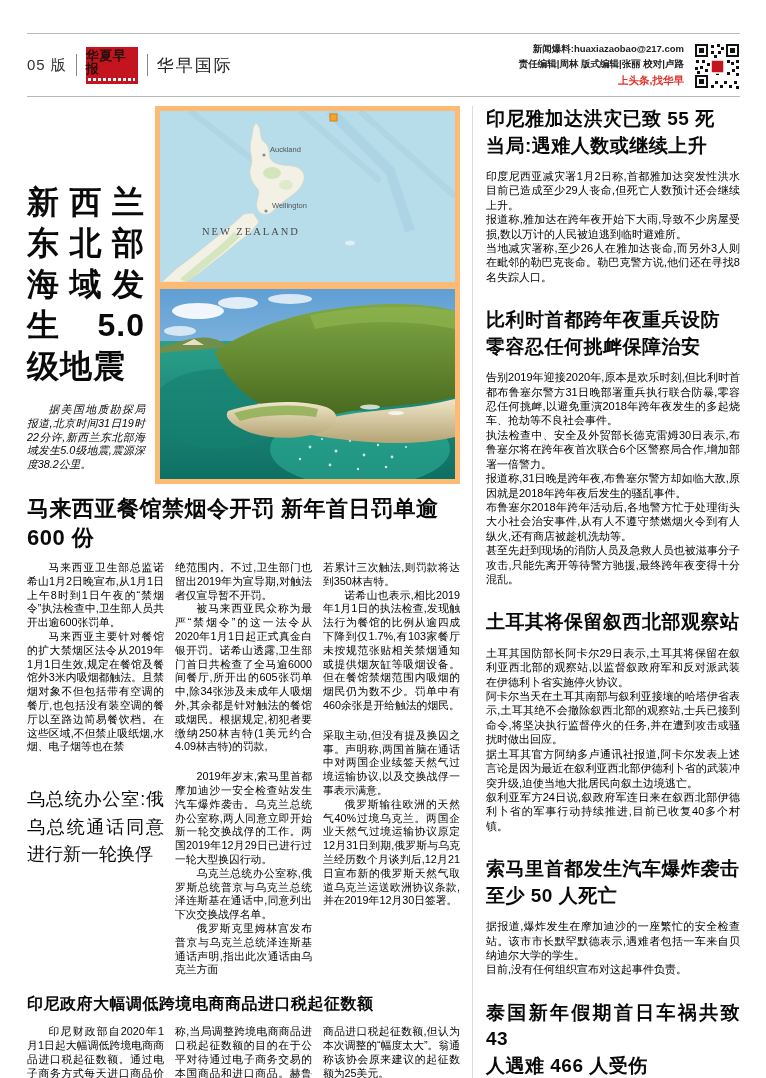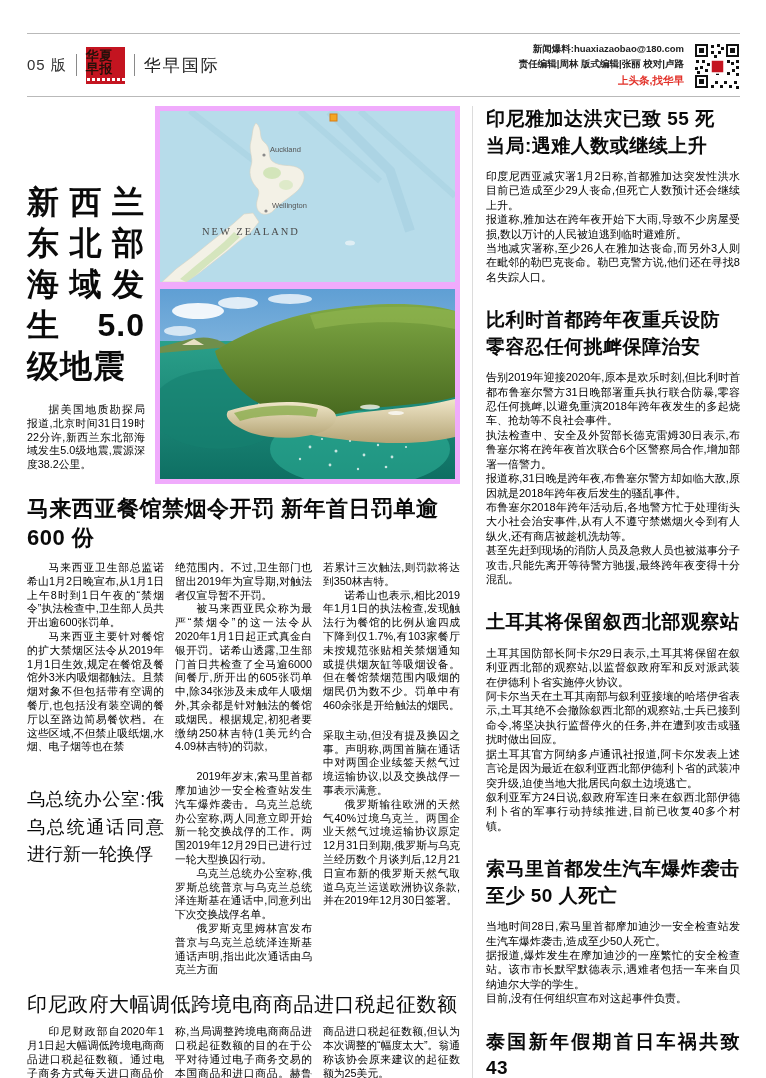--- a/index.html
+++ b/index.html
@@ -12,21 +12,21 @@
   
   .header {
     position:absolute; left:27px; top:33px; width:713px; height:64px;
     border-top:1px solid #b9b9b9; border-bottom:1px solid #b9b9b9;
     display:flex; align-items:center;
   }
   .h-left { display:flex; align-items:center; gap:9px; }
   .pageno { font-size:15px; color:#333; letter-spacing:1px; }
   .hbar { width:1px; height:22px; background:#8a8a8a; }
   .logo {
-    width:39px; height:37px; background:#c41420;
+    width:52px; height:37px; background:#c41420;
     display:flex; flex-direction:column; align-items:center; justify-content:center;
   }
   .logo-text { font-weight:bold; font-size:13px; color:#26100a; letter-spacing:0.5px; line-height:1; }
   .logo-sub { margin-top:3px; width:47px; height:3px;
     background:repeating-linear-gradient(90deg,#ffffff 0 3px, rgba(255,255,255,0) 3px 5px); }
   .section-title { font-size:17px; color:#222; letter-spacing:2px; }
   .h-right { margin-left:auto; text-align:right; padding-right:56px; line-height:1.55; }
   .tipline { font-size:9.5px; font-weight:bold; color:#222; }
   .editors { font-size:9.5px; font-weight:bold; color:#222; }
   .slogan  { font-size:10.5px; font-weight:bold; color:#e23028;text-align:right; }
@@ -37,33 +37,33 @@
   .vdiv  { width:1px; background:#dcdcdc; margin:0 13px 0 12px; }
   .right { flex:1; min-width:0; }
   
   p.b { font-size:10.8px; line-height:13.8px; text-align:justify; color:#000; }
   p.ind { text-indent:2em; }
   p.cont { text-indent:0; }
   
   .row-top { display:flex; gap:10px; }
   .quake { width:118px; flex:0 0 118px; padding-top:76px; }
   .quake h1 { font-size:32px; line-height:41px; font-weight:bold; text-align:justify; letter-spacing:1px; }
-  .quake p { margin-top:16px; }
-  .media { width:305px; flex:0 0 305px; background:#f0abfc; padding:5px; }
+  .quake p { margin-top:16px;font-style:italic; }
+  .media { width:305px; flex:0 0 305px; background:#fdba74; padding:5px; }
   .media .map   { width:295px; height:171px; display:block; }
   .media .photo { width:295px; height:190px; display:block; margin-top:7px; }
   
   .ml-head { font-size:22px; line-height:29px; font-weight:bold; margin-top:10px; white-space:pre-line; letter-spacing:0.5px; }
   .cols { display:flex; gap:11px; margin-top:9px; }
   .col  { flex:1; min-width:0; }
   .seg-gap { margin-top:16px; }
   .uk-head { font-size:18px; line-height:27.5px; font-weight:normal; margin-top:32px; text-align:justify; }
   
   .ecom { margin-top:14px; }
-  .ecom h2 { font-size:20px; line-height:26px; font-weight:normal; letter-spacing:0.5px; }
+  .ecom h2 { font-size:16px; line-height:26px; font-weight:bold; letter-spacing:0.5px; }
   .ecom .cols { margin-top:8px; }
   
   .right article + article { margin-top:23px; }
   .r-head { font-size:19px; line-height:26.5px; font-weight:bold; white-space:pre-line; text-align:justify; letter-spacing:0.5px; }
   .r-body { margin-top:10px; }
   .right p.b { font-size:11px; line-height:14.4px; }
 </style>
 </head>
 <body>
 
@@ -74,21 +74,21 @@
       <span class="pageno">05 版</span>
       <span class="hbar"></span>
       <span class="logo">
         <span class="logo-text">华夏早报</span>
         <span class="logo-sub"></span>
       </span>
       <span class="hbar"></span>
       <span class="section-title">华早国际</span>
     </div>
     <div class="h-right">
-      <div class="tipline">新闻爆料:huaxiazaobao@180.com</div>
+      <div class="tipline">新闻爆料:huaxiazaobao@217.com</div>
       <div class="editors">责任编辑|周林 版式编辑|张丽 校对|卢路</div>
       <div class="slogan">上头条,找华早</div>
     </div>
     <div class="qr">
       <svg width="46" height="46" viewBox="0 0 46 46">
         <rect width="46" height="46" fill="#fff"></rect>
         <g fill="#111">
           <rect x="1" y="1" width="13" height="13"></rect>
             <rect x="3" y="3" width="9" height="9" fill="#fff"></rect>
             <rect x="5" y="5" width="5" height="5"></rect>
@@ -319,21 +319,20 @@
           <p class="b">阿卡尔当天在土耳其南部与叙利亚接壤的哈塔伊省表示,土耳其绝不会撤除叙西北部的观察站,士兵已接到命令,将坚决执行监督停火的任务,并在遭到攻击或骚扰时做出回应。</p>
           <p class="b">据土耳其官方阿纳多卢通讯社报道,阿卡尔发表上述言论是因为最近在叙利亚西北部伊德利卜省的武装冲突升级,迫使当地大批居民向叙土边境逃亡。</p>
           <p class="b">叙利亚军方24日说,叙政府军连日来在叙西北部伊德利卜省的军事行动持续推进,目前已收复40多个村镇。</p>
         </div>
       </article>
 
       <article>
         <h2 class="r-head">索马里首都发生汽车爆炸袭击
 至少 50 人死亡</h2>
         <div class="r-body">
-          <p class="b">当地时间28日,索马里首都摩加迪沙一安全检查站发生汽车爆炸袭击,造成至少50人死亡。</p>
           <p class="b">据报道,爆炸发生在摩加迪沙的一座繁忙的安全检查站。该市市长默罕默德表示,遇难者包括一车来自贝纳迪尔大学的学生。</p>
           <p class="b">目前,没有任何组织宣布对这起事件负责。</p>
         </div>
       </article>
 
       <article>
         <h2 class="r-head">泰国新年假期首日车祸共致 43
 人遇难 466 人受伤</h2>
 
       </article>

